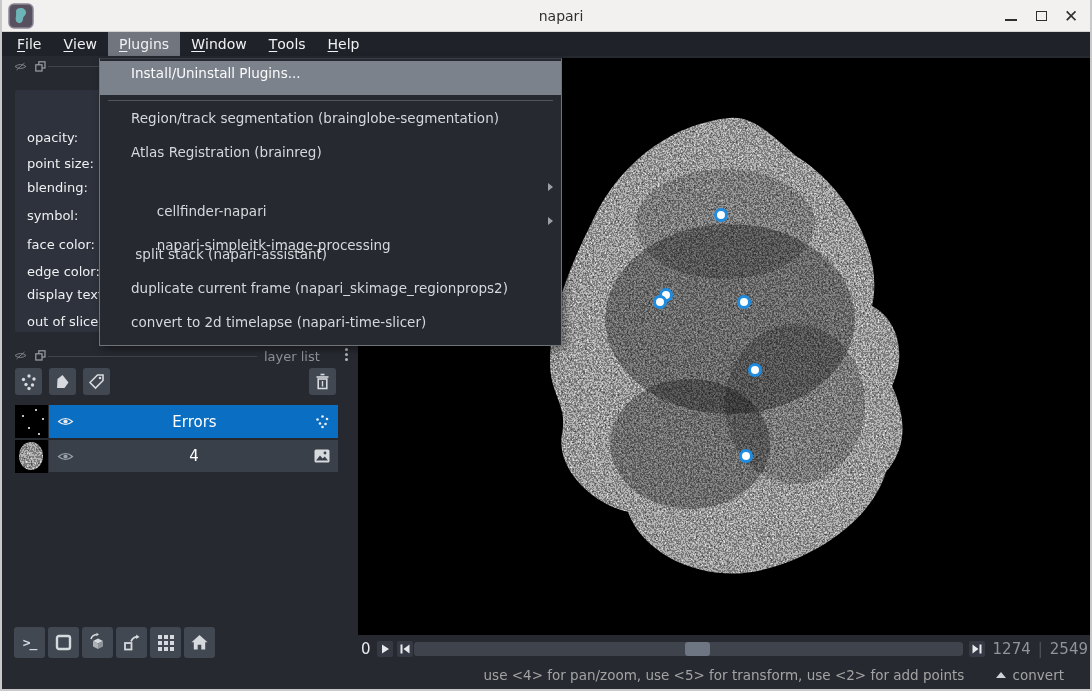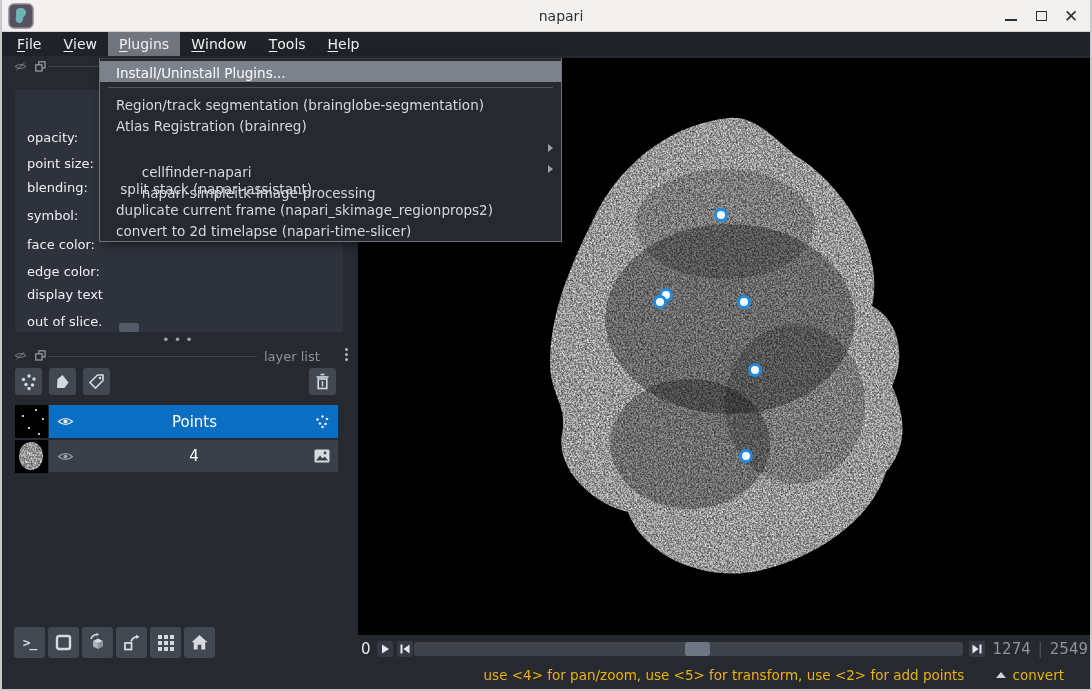--- a/index.html
+++ b/index.html
@@ -63,31 +63,31 @@
   .dims{position:absolute;left:356px;top:635px;width:732px;height:28px;color:#8f949d;}
   .dim-label{position:absolute;left:3px;top:5px;color:#e9ebee;font-size:15px;}
   .dim-btn{position:absolute;top:6px;width:16px;height:16px;background:#343943;border-radius:2px;
            display:flex;align-items:center;justify-content:center;}
   .track{position:absolute;left:56px;top:7px;width:549px;height:14px;background:#3e434c;border-radius:3px;}
   .handle{position:absolute;left:271px;top:0;width:25px;height:14px;background:#6e7683;border-radius:3px;}
   .dim-nums{position:absolute;right:2px;top:5px;display:flex;gap:7px;font-size:15px;}
   .dim-sep{color:#4c525b;}
 
   
-  .statusbar{position:absolute;left:0;top:663px;width:100%;height:26px;color:#eab308;font-size:13.5px;}
+  .statusbar{position:absolute;left:0;top:663px;width:100%;height:26px;color:#a3a3a3;font-size:13.5px;}
   .hint{position:absolute;left:356px;width:732px;top:4px;text-align:center;}
   .activity{position:absolute;right:26px;top:4px;display:flex;align-items:center;gap:7px;}
   .caret-up{width:0;height:0;border-left:5px solid transparent;border-right:5px solid transparent;
             border-bottom:6px solid #cfd3d8;}
 
   
   .dropdown{position:absolute;left:97px;top:58px;width:463px;background:#26292f;
             border:1px solid #6f7378;border-top-color:#3a3d44;z-index:50;padding-top:2px;padding-bottom:1px;
             box-shadow:3px 3px 8px rgba(0,0,0,.45);}
-  .dd-item{position:relative;height:21px;line-height:25px;padding-left:16px;color:#d5d8dc;
+  .dd-item{position:relative;height:34px;line-height:25px;padding-left:31px;color:#d5d8dc;
            font-size:13.5px;white-space:pre;}
   .dd-item.hl{background:#7c828b;color:#fbfbfc;}
   .dd-sep{height:1px;background:#51565e;margin:5px 8px;}
   .sub-arrow{position:absolute;right:8px;top:8.5px;width:0;height:0;
              border-top:4px solid transparent;border-bottom:4px solid transparent;border-left:5px solid #9ba0a8;}
 </style>
 </head>
 <body>
 
 <div class="window">
@@ -201,21 +201,21 @@
       <i class="pt-dot" style="left:13px;top:22px"></i>
     <i class="pt-dot" style="left:23px;top:28px"></i>
   </div>
   <div class="layer-row row-points">
     <span class="eye-btn">
       <svg width="17" height="11" viewBox="0 0 17 11">
         <path d="M1.5 5.5 Q8.5 -0.5 15.5 5.5 Q8.5 11.5 1.5 5.5 Z" fill="none" stroke="#e8eaed" stroke-width="1.2"></path>
         <circle cx="8.5" cy="5.5" r="2.1" fill="#e8eaed"></circle>
       </svg>
     </span>
-    <span class="name">Points</span>
+    <span class="name">Errors</span>
     <span class="badge">
       <svg width="15" height="15" viewBox="0 0 15 15" fill="#eef0f2">
         <circle cx="7.5" cy="2.5" r="1.3"></circle>
           <circle cx="2.5" cy="5.5" r="1.3"></circle>
           <circle cx="12" cy="5" r="1.3"></circle>
         <circle cx="5" cy="9.5" r="1.3"></circle>
           <circle cx="10.5" cy="10" r="1.3"></circle>
           <circle cx="7.5" cy="13" r="1.3"></circle>
       </svg>
     </span>

